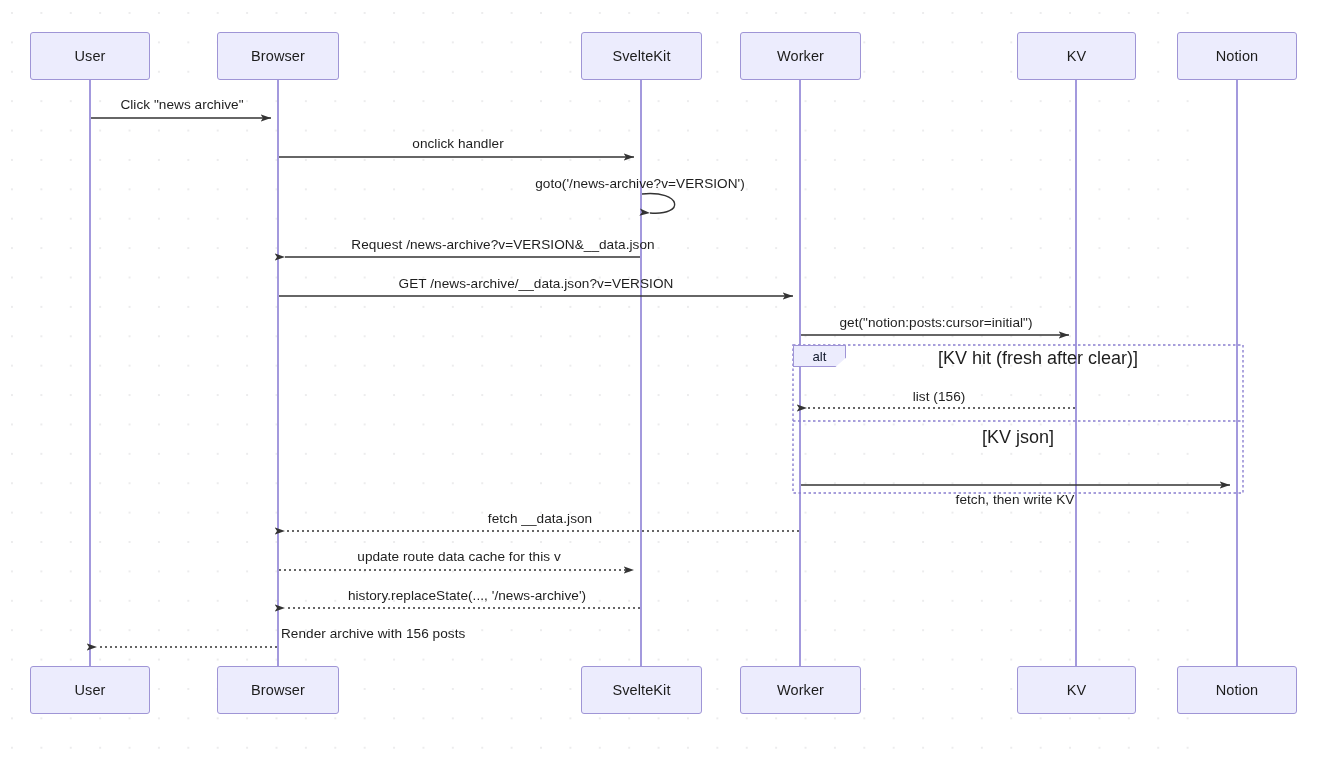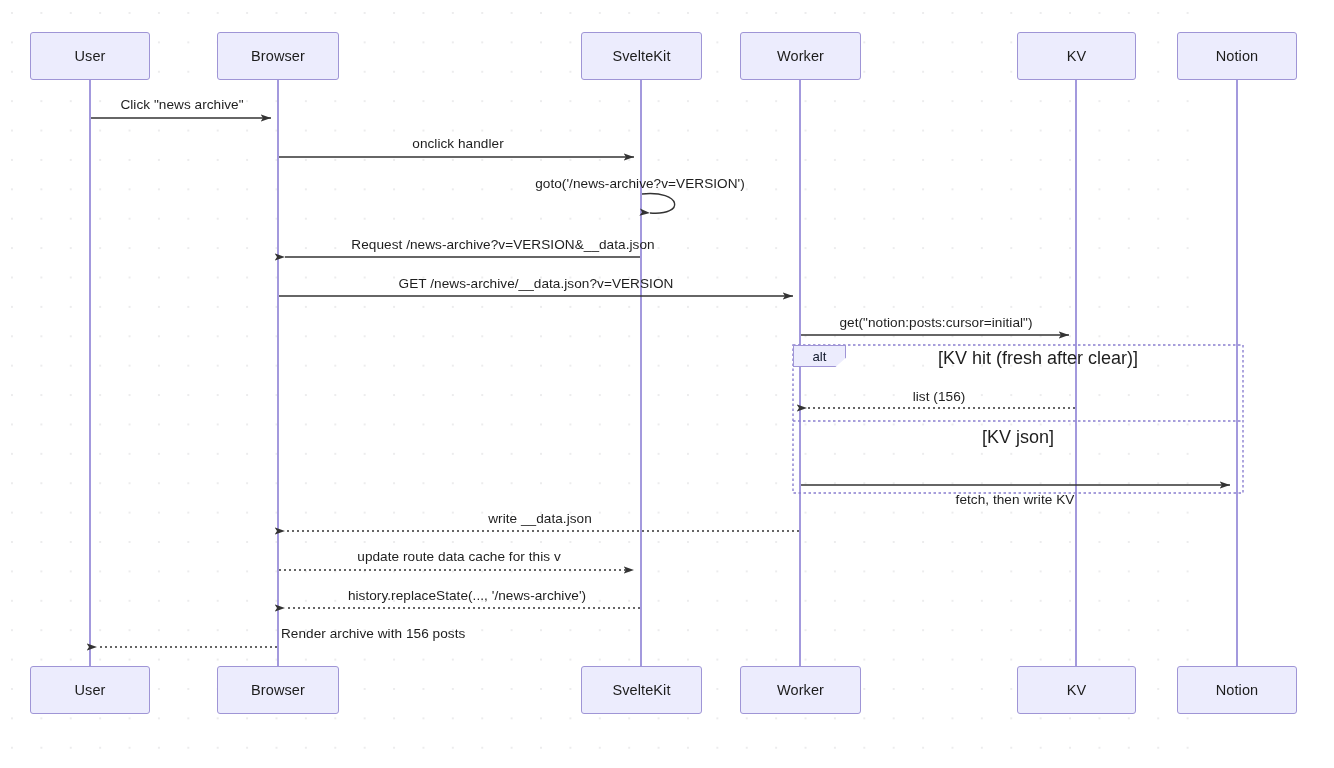--- a/index.html
+++ b/index.html
@@ -160,21 +160,21 @@
   </div>
 
   <div class="msg-label center" style="left:182px;top:97px;">Click "news archive"</div>
   <div class="msg-label center" style="left:458px;top:136px;">onclick handler</div>
   <div class="msg-label center" style="left:640px;top:176px;">goto('/news-archive?v=VERSION')</div>
   <div class="msg-label center" style="left:455px;top:237px;margin-left:48px;">Request /news-archive?v=VERSION&amp;__data.json</div>
   <div class="msg-label center" style="left:536px;top:276px;">GET /news-archive/__data.json?v=VERSION</div>
   <div class="msg-label center" style="left:936px;top:315px;">get("notion:posts:cursor=initial")</div>
   <div class="msg-label center" style="left:939px;top:389px;">list (156)</div>
   <div class="msg-label center" style="left:1015px;top:464px;margin-top:28px;">fetch, then write KV</div>
-  <div class="msg-label center" style="left:540px;top:511px;">write __data.json</div>
+  <div class="msg-label center" style="left:540px;top:511px;">fetch __data.json</div>
   <div class="msg-label center" style="left:459px;top:549px;">update route data cache for this v</div>
   <div class="msg-label center" style="left:467px;top:588px;">history.replaceState(..., '/news-archive')</div>
   <div class="msg-label" style="left:281px;top:626px;">Render archive with 156 posts</div>
 
   <div class="alt-tab" style="left:793px;top:345px;width:53px;height:22px;">
     <span class="alt-tab-text">alt</span>
   </div>
   <div class="alt-cond" style="left:1038px;top:348px;">[KV hit (fresh after clear)]</div>
   <div class="alt-cond" style="left:1018px;top:427px;">[KV json]</div>
 

